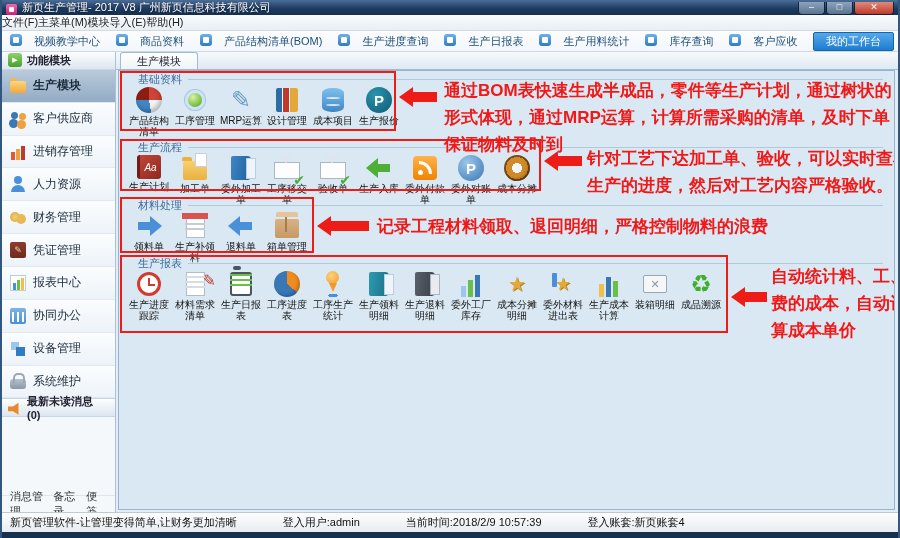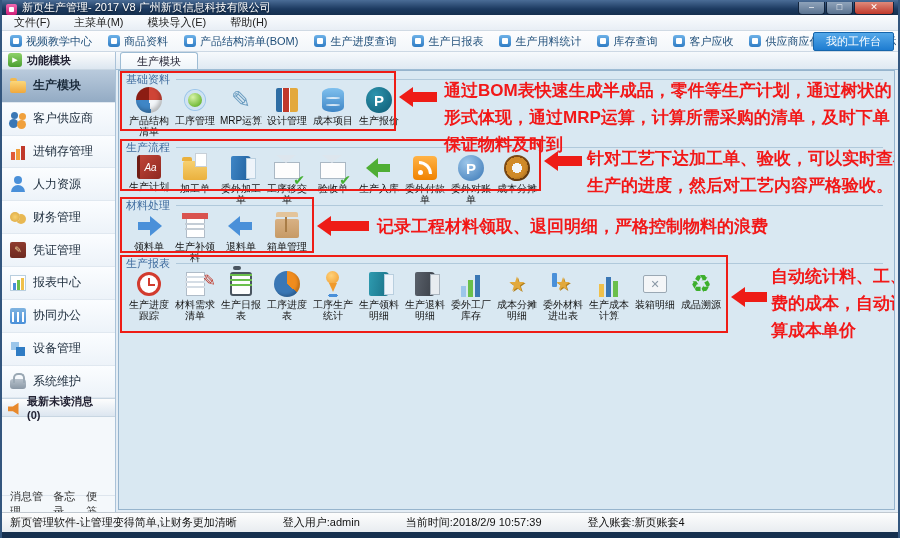--- a/index.html
+++ b/index.html
@@ -10,25 +10,25 @@
   .titlebar{position:absolute;top:0;left:0;right:0;height:15px;background:linear-gradient(#4a6c96,#1c3a60 60%,#16304f);display:flex;align-items:flex-end;padding:0 4px;color:#fff;font-size:11px}
   .appic{width:11px;height:11px;border-radius:2px;background:linear-gradient(#f06ab0,#cf1e78);margin-right:5px;position:relative;flex:none}
   .appic::before{content:"";position:absolute;inset:3px;background:#fff;border-radius:1px}
   .title-text{white-space:nowrap;text-shadow:0 1px 2px rgba(0,0,0,.6)}
   .winbtns{margin-left:auto;display:flex}
   .winbtn{width:27px;height:13px;margin-left:1px;border:1px solid #12243c;border-top:none;border-radius:0 0 4px 4px;background:linear-gradient(#8fa3ba,#5a7390);color:#fff;font-size:9px;line-height:11px;text-align:center;cursor:pointer}
   .winbtn.close{width:40px;background:linear-gradient(#e08a7a,#c0392b)}
 
   
   .menubar{position:absolute;top:15px;left:0;right:0;height:16px;background:linear-gradient(#fafcfe,#e8eef5);border-bottom:1px solid #d0dae4;display:flex;align-items:center;font-size:11px;color:#222}
-  .menu-item{padding:0 12px;cursor:pointer;height:100%;display:flex;align-items:center}
+  .menu-item{padding:0 0;cursor:pointer;height:100%;display:flex;align-items:center}
 
   
   .toolbar{position:absolute;top:31px;left:0;right:0;height:21px;background:linear-gradient(#fdfdfe,#f2f6fa);border-bottom:1px solid #ccd8e4;display:flex;align-items:center;padding:0 8px;font-size:11px;color:#1f4e79}
-  .tb-item{display:flex;align-items:center;gap:4px;margin-right:16px;cursor:pointer;white-space:nowrap}
+  .tb-item{display:flex;align-items:flex-start;gap:12px;margin-right:16px;cursor:pointer;white-space:nowrap}
   .tbic{width:12px;height:12px;border-radius:3px;background:linear-gradient(#6db1e8,#2f7cc4);position:relative;flex:none}
   .tbic::before{content:"";position:absolute;inset:3px;background:#fff;border-radius:1px}
   .workbench{position:absolute;right:4px;top:1px;height:19px;padding:0 12px;background:linear-gradient(#55a9ea,#1e7cd0);border:1px solid #1565ab;border-radius:2px;color:#fff;font-size:11px;display:flex;align-items:center;cursor:pointer}
 
   
   .sidebar{position:absolute;top:52px;left:0;width:114px;bottom:26px;background:#f4f8fb;border-right:1px solid #aac2d8;display:flex;flex-direction:column}
   .sb-header{height:18px;background:linear-gradient(#fdfdfd,#dce6f0);border-bottom:1px solid #c8d6e2;display:flex;align-items:center;gap:5px;padding:0 6px;font-size:11px;font-weight:bold;color:#223}
   .sb-item{height:33px;display:flex;align-items:center;gap:7px;padding:0 8px;font-size:12px;color:#1a2a3a;background:linear-gradient(#fbfdff,#edf3f9);border-bottom:1px solid #e0e8f0;cursor:pointer}
   .sb-item.sel{background:linear-gradient(#b9cadc,#93abc4);font-weight:bold}
   .sb-spacer{flex:1}
@@ -59,21 +59,21 @@
   .sic-lock::before{content:"";position:absolute;top:-6px;left:3px;width:8px;height:8px;border:2px solid #9aa8b4;border-bottom:none;border-radius:5px 5px 0 0}
   .sic-speaker{width:14px;height:12px;margin-top:2px;background:#e8892c;clip-path:polygon(0 30%,35% 30%,75% 0,75% 100%,35% 70%,0 70%)}
 
   
   .content{position:absolute;top:52px;left:114px;right:0;bottom:26px;background:#e4edf5}
   .tabs{height:18px;background:linear-gradient(#f6f9fc,#dfe9f2);border-bottom:1px solid #9ebcd4;display:flex;padding-left:4px}
   .tab{padding:0 16px;font-size:11px;color:#223;background:linear-gradient(#ffffff,#eef4f9);border:1px solid #9ebcd4;border-bottom:none;border-radius:3px 3px 0 0;display:flex;align-items:center;cursor:pointer}
   .panel{position:absolute;top:18px;left:2px;right:3px;bottom:2px;background:#d9e8f2;border:1px solid #96b4cd;overflow:hidden}
 
   .grp{position:absolute;left:3px;right:3px}
-  .grp-cap{display:flex;align-items:center;height:13px;font-size:11px;color:#3e6b9e;padding-left:4px}
+  .grp-cap{display:flex;align-items:center;height:13px;font-size:11px;color:#3e6b9e;padding-left:16px}
   .grp-cap::after{content:"";flex:1;border-top:1px solid #b0c9db;margin:0 8px 0 6px}
   .grp-items{display:flex;padding-left:4px;margin-top:1px}
   .gi{width:46px;display:flex;flex-direction:column;align-items:center;cursor:pointer}
   .gil{font-size:10px;line-height:11px;color:#141414;text-align:center;margin-top:2px;word-break:break-all}
 
   
   .gic{width:26px;height:26px;display:flex;align-items:center;justify-content:center;position:relative;flex:none}
   .ic-sphere{border-radius:50%;background:conic-gradient(#cf4436 0 90deg,#f3f6f9 90deg 170deg,#3f86c6 170deg 270deg,#8c1d13 270deg 360deg);box-shadow:inset -2px -3px 4px rgba(0,0,0,.25)}
   .ic-orb{width:20px;height:20px;border-radius:50%;background:radial-gradient(circle at 35% 30%,#d8f3a8,#7cc043 65%,#4f9a1f);border:3px solid #cfe3f2;box-shadow:0 0 0 1px #9cc6ea}
   .ic-pencil::before{content:"✎";color:#6a9cc0;font-size:24px}

